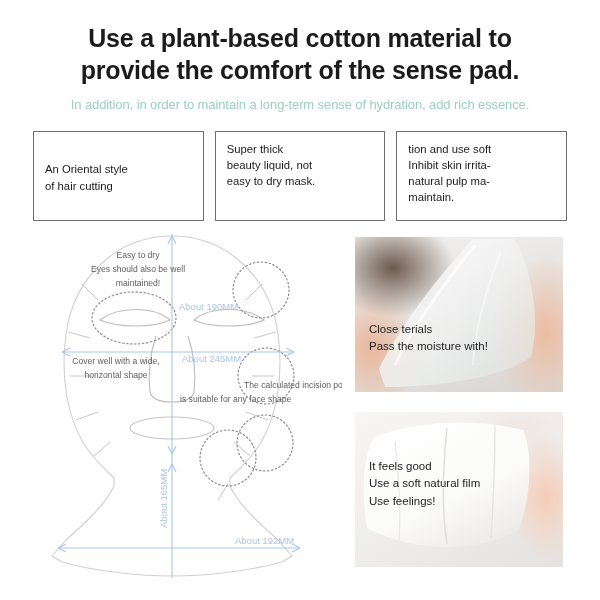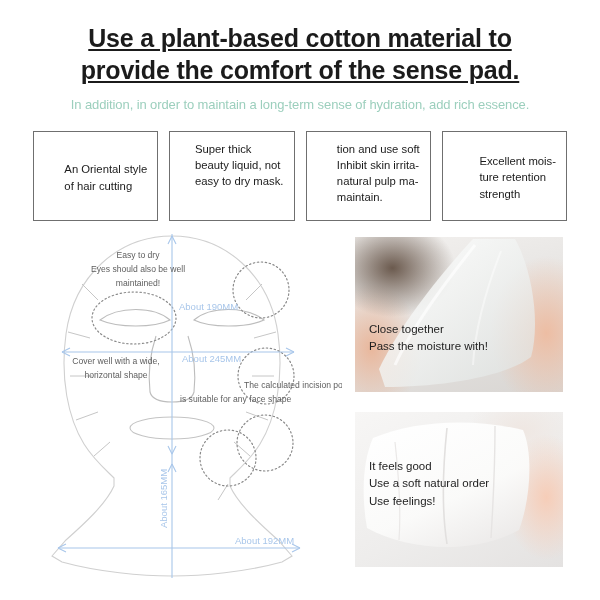--- a/index.html
+++ b/index.html
@@ -21,21 +21,20 @@
     position: absolute;
     left: 50px;
     top: 22px;
     width: 500px;
     text-align: center;
     font-size: 25px;
     font-weight: bold;
     line-height: 1.28;
     color: #1b1b1b;
     letter-spacing: -0.2px;
-    text-decoration: underline;
   }
   #headline .ln { display: block; }
   #subtitle {
     position: absolute;
     left: 40px;
     top: 97px;
     width: 520px;
     text-align: center;
     font-size: 13px;
     color: #9ccfbd;
@@ -54,21 +53,20 @@
   }
   .feature-box {
     flex: 1 1 0;
     border: 1.4px solid #6f6f6f;
     background: #ffffff;
     box-sizing: border-box;
     padding: 9px 10px 6px 11px;
     display: flex;
     flex-direction: column;
     justify-content: flex-start;
-    align-items: flex-end;
   }
   .feature-box.center-v { justify-content: center; }
   .feature-box .ftext {
     font-size: 11.3px;
     line-height: 1.42;
     color: #1b1b1b;
   }
   .feature-box .ftext .ln { display: block; }
 
   
@@ -142,27 +140,20 @@
 
     <div class="feature-box">
       <div class="ftext">
         <span class="ln">tion and use soft</span>
         <span class="ln">Inhibit skin irrita-</span>
         <span class="ln">natural pulp ma-</span>
         <span class="ln">maintain.</span>
       </div>
     </div>
 
-    <div class="feature-box center-v">
-      <div class="ftext">
-        <span class="ln">Excellent mois-</span>
-        <span class="ln">ture retention</span>
-        <span class="ln">strength</span>
-      </div>
-    </div>
 
   </div>
 
   <div id="diagram">
     <svg width="320" height="350" viewBox="0 0 320 350">
 
       <g fill="none" stroke="#d0d0d0" stroke-width="1.1">
         <path d="M150 8
                  C 96 8, 52 48, 44 106
                  C 38 150, 46 190, 62 216
@@ -278,21 +269,21 @@
           <stop offset="0%" stop-color="#ffffff" stop-opacity="0.92"></stop>
           <stop offset="45%" stop-color="#f2f4f3" stop-opacity="0.80"></stop>
           <stop offset="100%" stop-color="#dfe3e2" stop-opacity="0.70"></stop>
         </linearGradient>
       </defs>
       <path d="M118 2 C 92 30, 48 82, 24 132 L 30 150 C 86 150, 150 140, 176 120 C 186 84, 176 30, 160 2 Z" fill="url(#sheetg)"></path>
       <path d="M120 8 C 98 36, 60 84, 40 128" stroke="#ffffff" stroke-opacity="0.65" stroke-width="3" fill="none"></path>
       <path d="M146 14 C 132 50, 120 92, 118 128" stroke="#ffffff" stroke-opacity="0.45" stroke-width="2" fill="none"></path>
     </svg>
     <div class="caption">
-      <span class="ln">Close together</span>
+      <span class="ln">Close terials</span>
       <span class="ln">Pass the moisture with!</span>
     </div>
   </div>
 
   <div class="photo" id="photo-bottom">
     <div class="pbg" style="background:
            radial-gradient(ellipse 60px 90px at 92% 55%, #f6cdb8 0%, rgba(246,205,184,0) 70%),
            radial-gradient(ellipse 70px 50px at 80% 12%, #efe7e2 0%, rgba(239,231,226,0) 75%),
            linear-gradient(150deg, #f7f6f5 0%, #eeedec 55%, #e4e2e1 100%);">
     </div>
@@ -305,18 +296,18 @@
         </linearGradient>
       </defs>
       <path d="M18 26 C 60 8, 120 6, 168 18 C 178 40, 176 86, 164 118
                C 120 142, 56 140, 12 116 C 6 82, 8 48, 18 26 Z" fill="url(#cottong)"></path>
       <path d="M92 16 C 88 54, 86 94, 92 132" stroke="#e2e0df" stroke-width="1.6" fill="none"></path>
       <path d="M140 14 C 140 54, 138 94, 136 126" stroke="#e6e4e3" stroke-width="1.4" fill="none"></path>
       <path d="M40 30 C 44 66, 46 100, 44 128" stroke="#eae8e7" stroke-width="1.2" fill="none"></path>
     </svg>
     <div class="caption">
       <span class="ln">It feels good</span>
-      <span class="ln">Use a soft natural order</span>
+      <span class="ln">Use a soft natural film</span>
       <span class="ln">Use feelings!</span>
     </div>
   </div>
 
 </div>
 
 </body></html>

